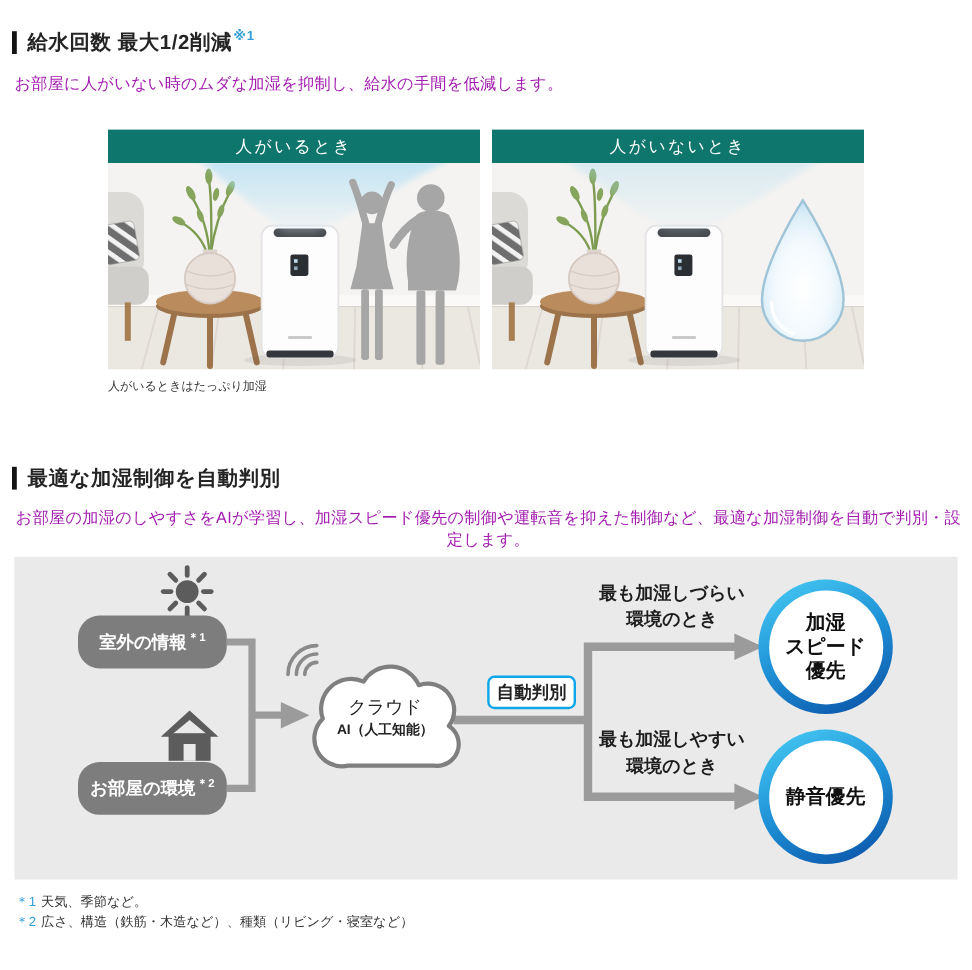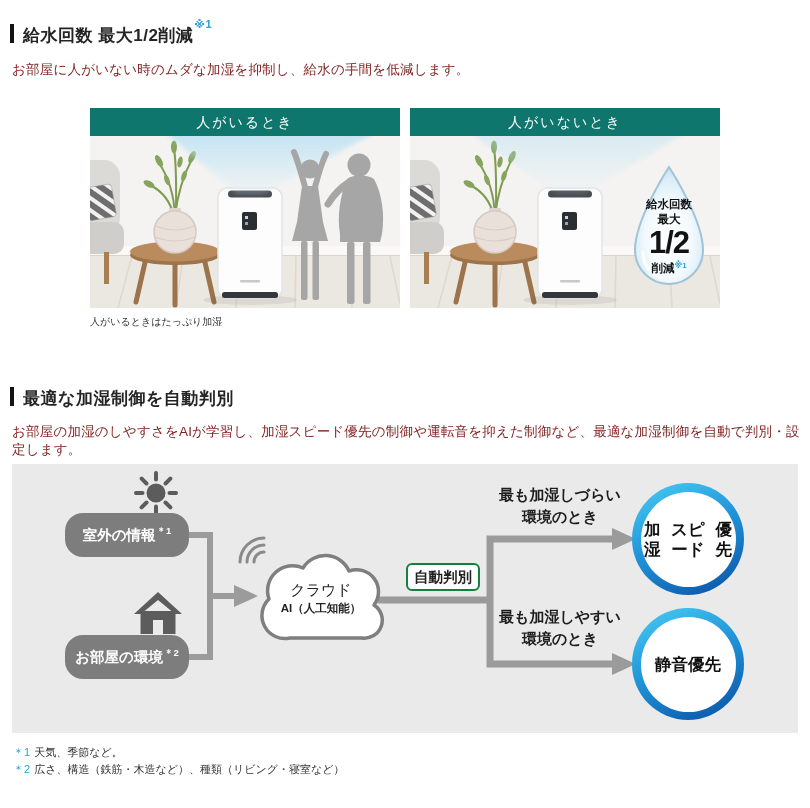--- a/index.html
+++ b/index.html
@@ -1,26 +1,26 @@
 <!DOCTYPE html>
 <html><head>
 <meta charset="utf-8">
 <style>
   html,body{margin:0;padding:0;background:#fff;}
   .page{position:relative;width:810px;height:808px;background:#fff;overflow:hidden;
         font-family:"Liberation Sans","DejaVu Sans",sans-serif;color:#333;}
 
   
-  .sec-heading{position:absolute;display:flex;margin:0;
+  .sec-heading{position:absolute;display:flex;align-items:center;margin:0;
                font-size:17px;font-weight:bold;color:#242424;letter-spacing:.5px;}
   .sec-heading .bar{width:4px;height:19px;background:#141414;margin-right:9px;}
   .sup-blue{color:#2f9fd6;font-size:11px;font-weight:bold;position:relative;top:-6px;margin-left:1px;}
   #h1{left:10px;top:24px;}
   #h2{left:10px;top:387px;}
-  .sec-desc{position:absolute;margin:0;font-size:13.5px;color:#7f1d1d;letter-spacing:.2px;}
+  .sec-desc{position:absolute;margin:0;font-size:13.5px;color:#a21caf;letter-spacing:.2px;text-align:center;}
   #p1{left:12px;top:61px;}
   #p2{left:12px;top:423px;width:790px;}
 
   
   .fig{position:absolute;top:108px;width:310px;margin:0;}
   #fig1{left:90px;}
   #fig2{left:410px;}
   .fig-header{height:28px;background:#0f766e;color:#fff;font-size:14px;
               text-align:center;line-height:28px;letter-spacing:2px;}
   .scene{position:relative;width:310px;height:172px;overflow:hidden;background:#f5f3f1;}
@@ -44,32 +44,32 @@
   #inbox1{top:49px;}
   #inbox2{top:171px;}
   .inbox .bsup{font-size:9.5px;position:relative;top:-4px;margin-left:1px;}
   .icon{position:absolute;}
   #sun-icon{left:117px;top:5px;}
   #house-icon{left:120px;top:126px;}
   .cloud-text{position:absolute;left:260px;top:117px;width:98px;text-align:center;color:#222;}
   .cloud-title{font-size:15px;font-weight:normal;line-height:18px;}
   .cloud-sub{font-size:11.5px;font-weight:bold;margin-top:2px;}
   .judge{position:absolute;left:394px;top:99px;width:74px;height:28px;box-sizing:border-box;
-         background:#fff;border:2px solid #15803d;border-radius:6px;font-size:14.5px;font-weight:600;
+         background:#fff;border:2px solid #0ea5e9;border-radius:6px;font-size:14.5px;font-weight:600;
          color:#222;display:flex;align-items:center;justify-content:center;}
   .branch-text{position:absolute;width:186px;text-align:center;font-size:15px;font-weight:600;
                color:#1d1d1d;line-height:22px;}
   #branch-top{left:455px;top:20px;}
   #branch-bottom{left:455px;top:142px;}
   .result{position:absolute;left:620px;width:112px;height:112px;border-radius:50%;
           background:linear-gradient(155deg,#45c8f2 5%,#1e90d6 50%,#0b54a8 95%);
           display:flex;align-items:center;justify-content:center;}
   #result1{top:19px;}
   #result2{top:144px;}
-  .result-inner{width:95px;height:95px;border-radius:50%;background:#fff;display:flex;flex-direction:row;
+  .result-inner{width:95px;height:95px;border-radius:50%;background:#fff;display:flex;flex-direction:column;
                 align-items:center;justify-content:center;font-size:16.5px;font-weight:bold;color:#101010;
                 line-height:20px;text-align:center;}
 
   
   .footnotes{position:absolute;left:13px;top:744px;font-size:11px;color:#333;line-height:17px;}
   .fn-marker{color:#2f9fd6;margin-right:4px;}
 </style>
 </head>
 <body>
 
@@ -183,26 +183,20 @@
     <div class="scene">
       <svg width="310" height="172" viewBox="0 0 310 172">
         <use href="#scene-base" xlink:href="#scene-base"></use>
         <polygon points="146,58 174,58 283,-8 53,-8" fill="url(#mistG)" opacity="0.55" filter="url(#softBlur)"></polygon>
       </svg>
       <div class="drop">
         <svg width="94" height="130" viewBox="0 0 94 130">
           <path d="M47 5 C47 5 13 57 13 88 A34 34 0 0 0 81 88 C81 57 47 5 47 5 Z" fill="url(#dropG)" stroke="#9fc4d8" stroke-width="2"></path>
           <path d="M21 90 A27 27 0 0 0 39 116" stroke="#ffffff" stroke-width="3" opacity="0.85" fill="none" stroke-linecap="round"></path>
         </svg>
-        <div class="drop-text">
-          <div class="drop-l1">給水回数</div>
-          <div class="drop-l2">最大</div>
-          <div class="drop-val">1/2</div>
-          <div class="drop-l3"><span>削減</span><span class="drop-sup">※1</span></div>
-        </div>
       </div>
     </div>
   </figure>
 
   <h2 class="sec-heading" id="h2">
     <span class="bar"></span>
     <span>最適な加湿制御を自動判別</span>
   </h2>
   <p class="sec-desc" id="p2">お部屋の加湿のしやすさをAIが学習し、加湿スピード優先の制御や運転音を抑えた制御など、最適な加湿制御を自動で判別・設定します。</p>
 

